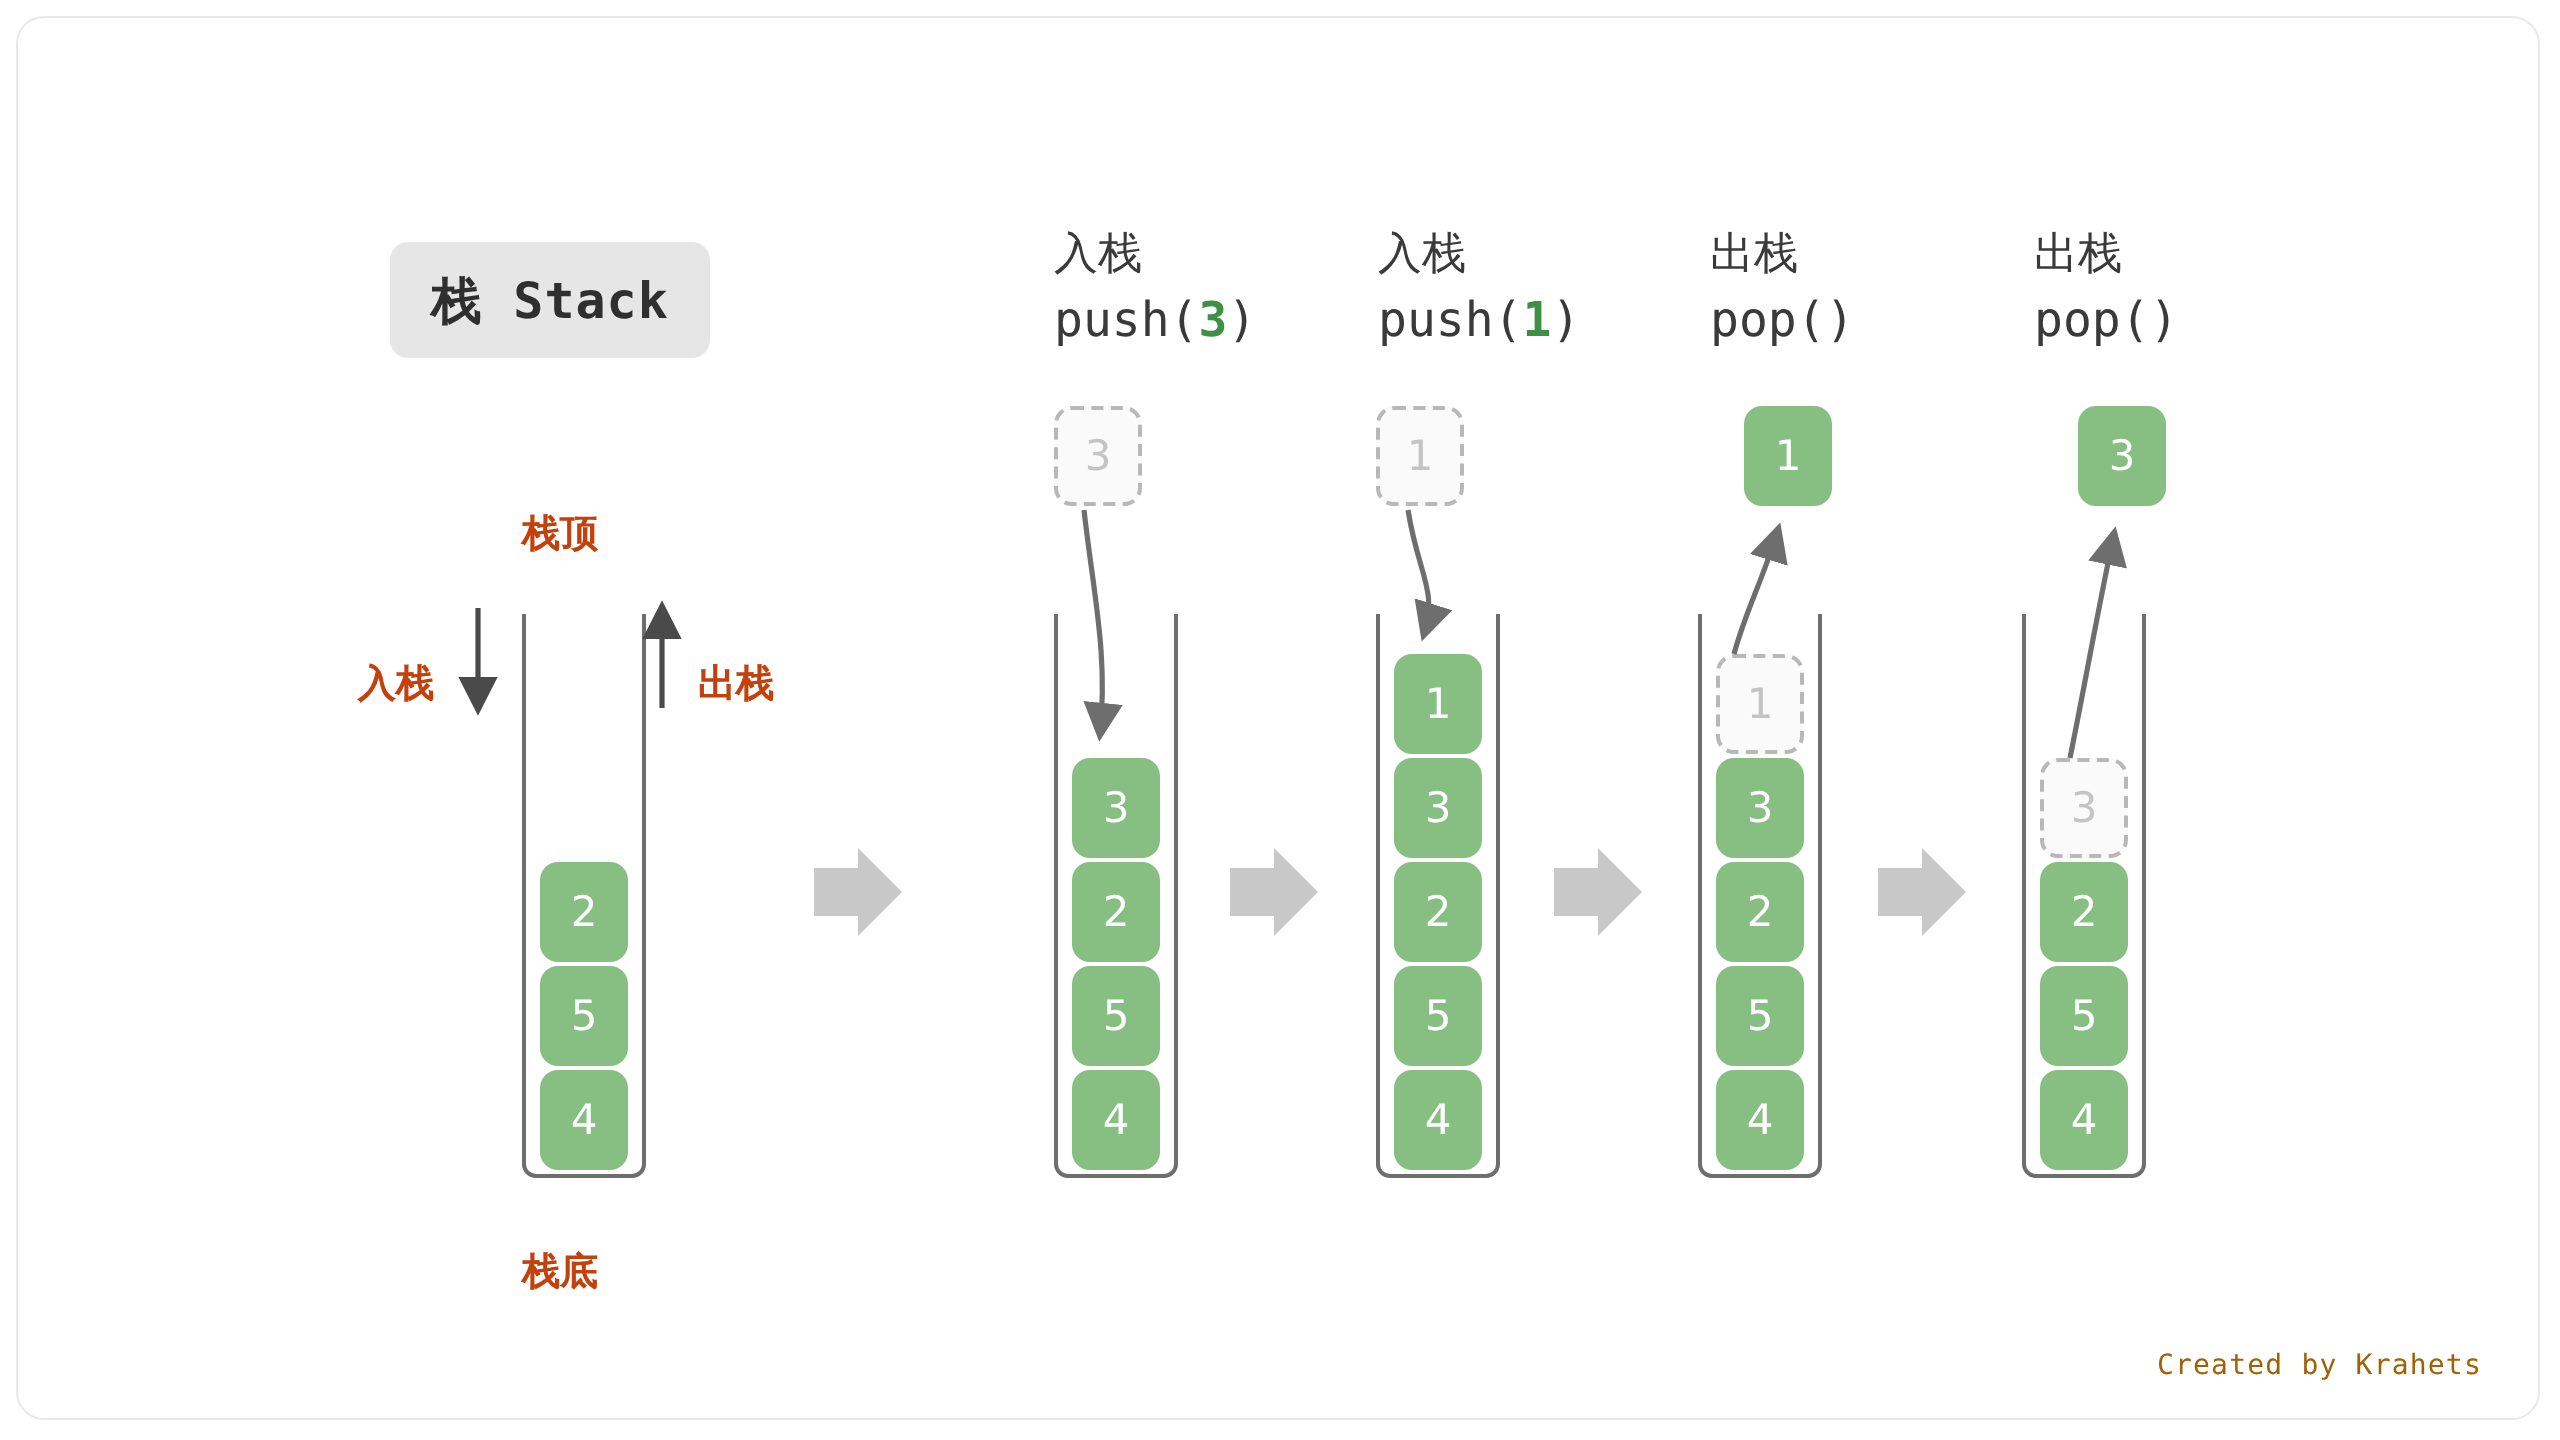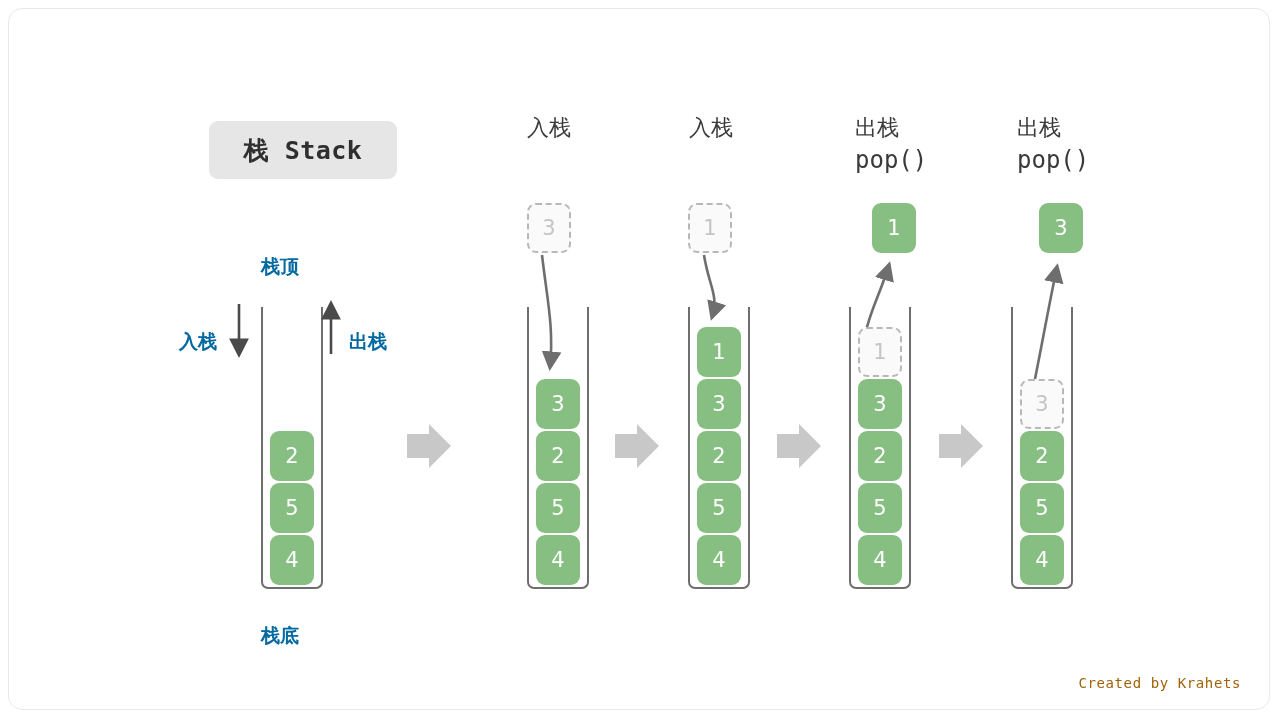--- a/index.html
+++ b/index.html
@@ -22,43 +22,43 @@
     height: 702px;
     background: #ffffff;
     border: 1px solid #e9e9e9;
     border-radius: 14px;
     box-sizing: border-box;
   }
 
   
   #title-badge {
     position: absolute;
-    left: 200px;
+    left: 186px;
     top: 112px;
-    width: 188px;
+    width: 160px;
     height: 58px;
     background: #e6e6e6;
     border-radius: 9px;
     display: flex;
     align-items: center;
     justify-content: center;
     font-family: "DejaVu Sans Mono", "Liberation Mono", monospace;
     font-size: 25px;
     font-weight: bold;
     color: #2f2f2f;
     letter-spacing: 0.5px;
   }
 
   
   .cn-label {
     position: absolute;
     font-family: "DejaVu Sans", "Liberation Sans", sans-serif;
     font-size: 19px;
     font-weight: bold;
-    color: #0369a1;
+    color: #c2410c;
     white-space: nowrap;
   }
 
   
   .col-head {
     position: absolute;
     top: 104px;
     width: 170px;
     text-align: left;
   }
@@ -139,24 +139,26 @@
 </style>
 </head>
 <body>
 
 <div id="card">
 
   <div id="title-badge">栈 Stack</div>
 
   <div class="col-head" style="left:518px;">
     <div class="cn">入栈</div>
+    <div class="code"><span>push(</span><b>3</b><span>)</span></div>
   </div>
 
   <div class="col-head" style="left:680px;">
     <div class="cn">入栈</div>
+    <div class="code"><span>push(</span><b>1</b><span>)</span></div>
   </div>
 
   <div class="col-head" style="left:846px;">
     <div class="cn">出栈</div>
     <div class="code"><span>pop(</span><b></b><span>)</span></div>
   </div>
 
   <div class="col-head" style="left:1008px;">
     <div class="cn">出栈</div>
     <div class="code"><span>pop(</span><b></b><span>)</span></div>

